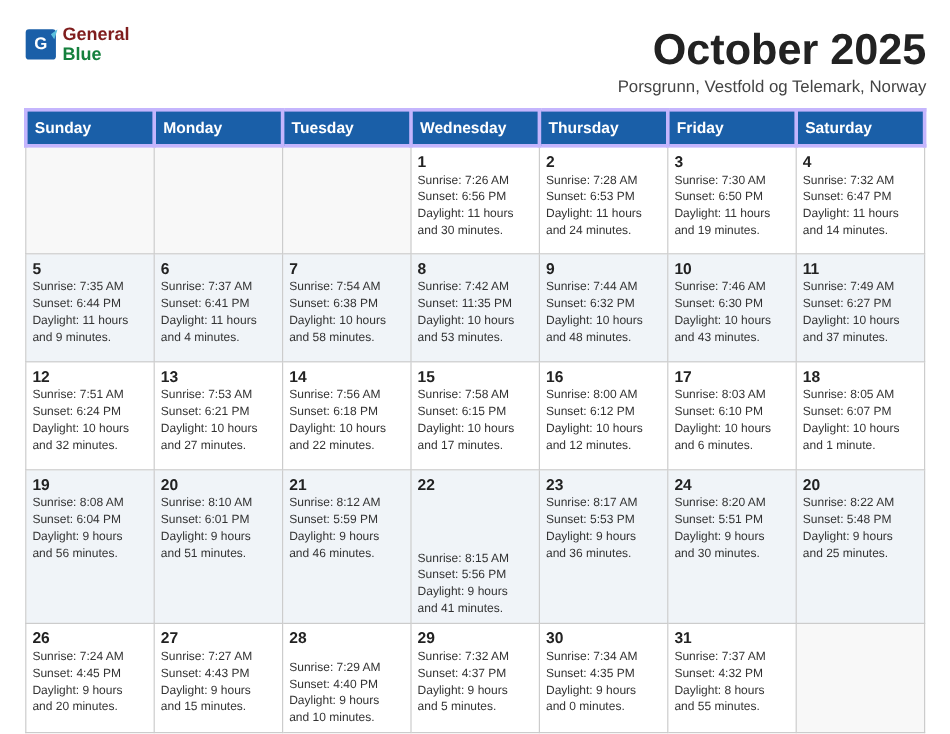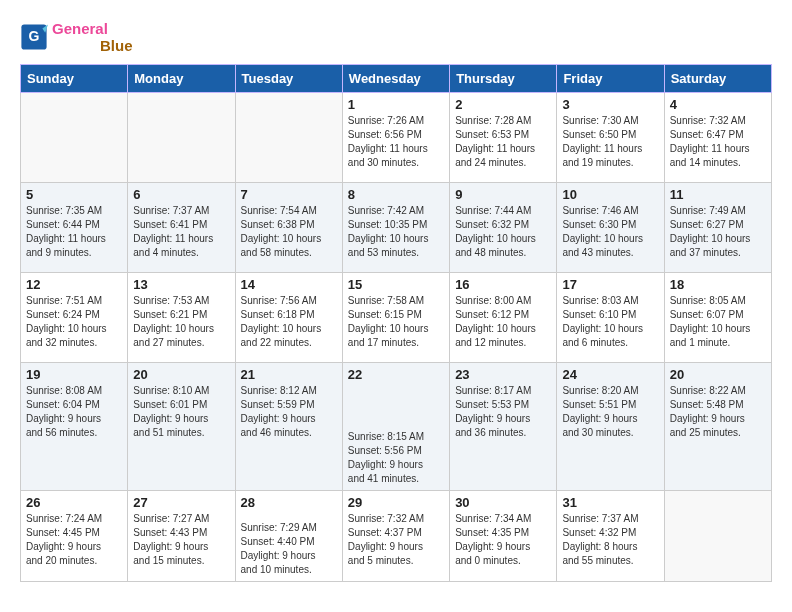--- a/index.html
+++ b/index.html
@@ -43,21 +43,21 @@
       border-collapse: collapse;
       table-layout: fixed;
     }
     .calendar th {
       background-color: #1a5fa8;
       color: #fff;
       text-align: left;
       padding: 6px 6px;
       font-size: 13px;
       font-weight: bold;
-      border: 1px solid #c4b5fd;
+      border: 3px solid #c4b5fd;
     }
     .calendar td {
       border: 1px solid #ccc;
       vertical-align: top;
       padding: 4px 5px;
       font-size: 10.5px;
       color: #333;
       height: 90px;
       background: #fff;
     }
@@ -84,23 +84,27 @@
 <body>
 
 <div class="header-area">
   <div class="logo">
     <svg class="logo-icon" viewBox="0 0 40 40">
       <rect x="2" y="2" width="36" height="36" rx="4" fill="#1a5fa8"></rect>
       <text x="20" y="26" text-anchor="middle" fill="white" font-size="20" font-weight="bold" font-family="Arial">G</text>
       <polygon points="32,8 40,2 36,14" fill="#5bc0de"></polygon>
     </svg>
     <div>
-      <div style="font-size:15px; font-weight:bold; color:#ec4899;">General</div>
-      <div style="font-size:15px; font-weight:bold; color:#a16207;margin-left:48px;">Blue</div>
+      <div style="font-size:15px; font-weight:bold; color:#7f1d1d;">General</div>
+      <div style="font-size:15px; font-weight:bold; color:#15803d;">Blue</div>
     </div>
+  </div>
+  <div class="title-area">
+    <div class="month-title">October 2025</div>
+    <div class="location">Porsgrunn, Vestfold og Telemark, Norway</div>
   </div>
 </div>
 
 <table class="calendar">
   <thead>
     <tr>
     <th>Sunday</th>
         <th>Monday</th>
         <th>Tuesday</th>
         <th>Wednesday</th>
@@ -161,21 +165,21 @@
         <td>
           <div class="day-num">7</div>
           <div class="day-info" style="white-space: pre-line;">Sunrise: 7:54 AM
 Sunset: 6:38 PM
 Daylight: 10 hours
 and 58 minutes.</div>
         </td>
         <td>
           <div class="day-num">8</div>
           <div class="day-info" style="white-space: pre-line;">Sunrise: 7:42 AM
-Sunset: 10:35 PM
+Sunset: 11:35 PM
 Daylight: 10 hours
 and 53 minutes.</div>
         </td>
         <td>
           <div class="day-num">9</div>
           <div class="day-info" style="white-space: pre-line;">Sunrise: 7:44 AM
 Sunset: 6:32 PM
 Daylight: 10 hours
 and 48 minutes.</div>
         </td>

